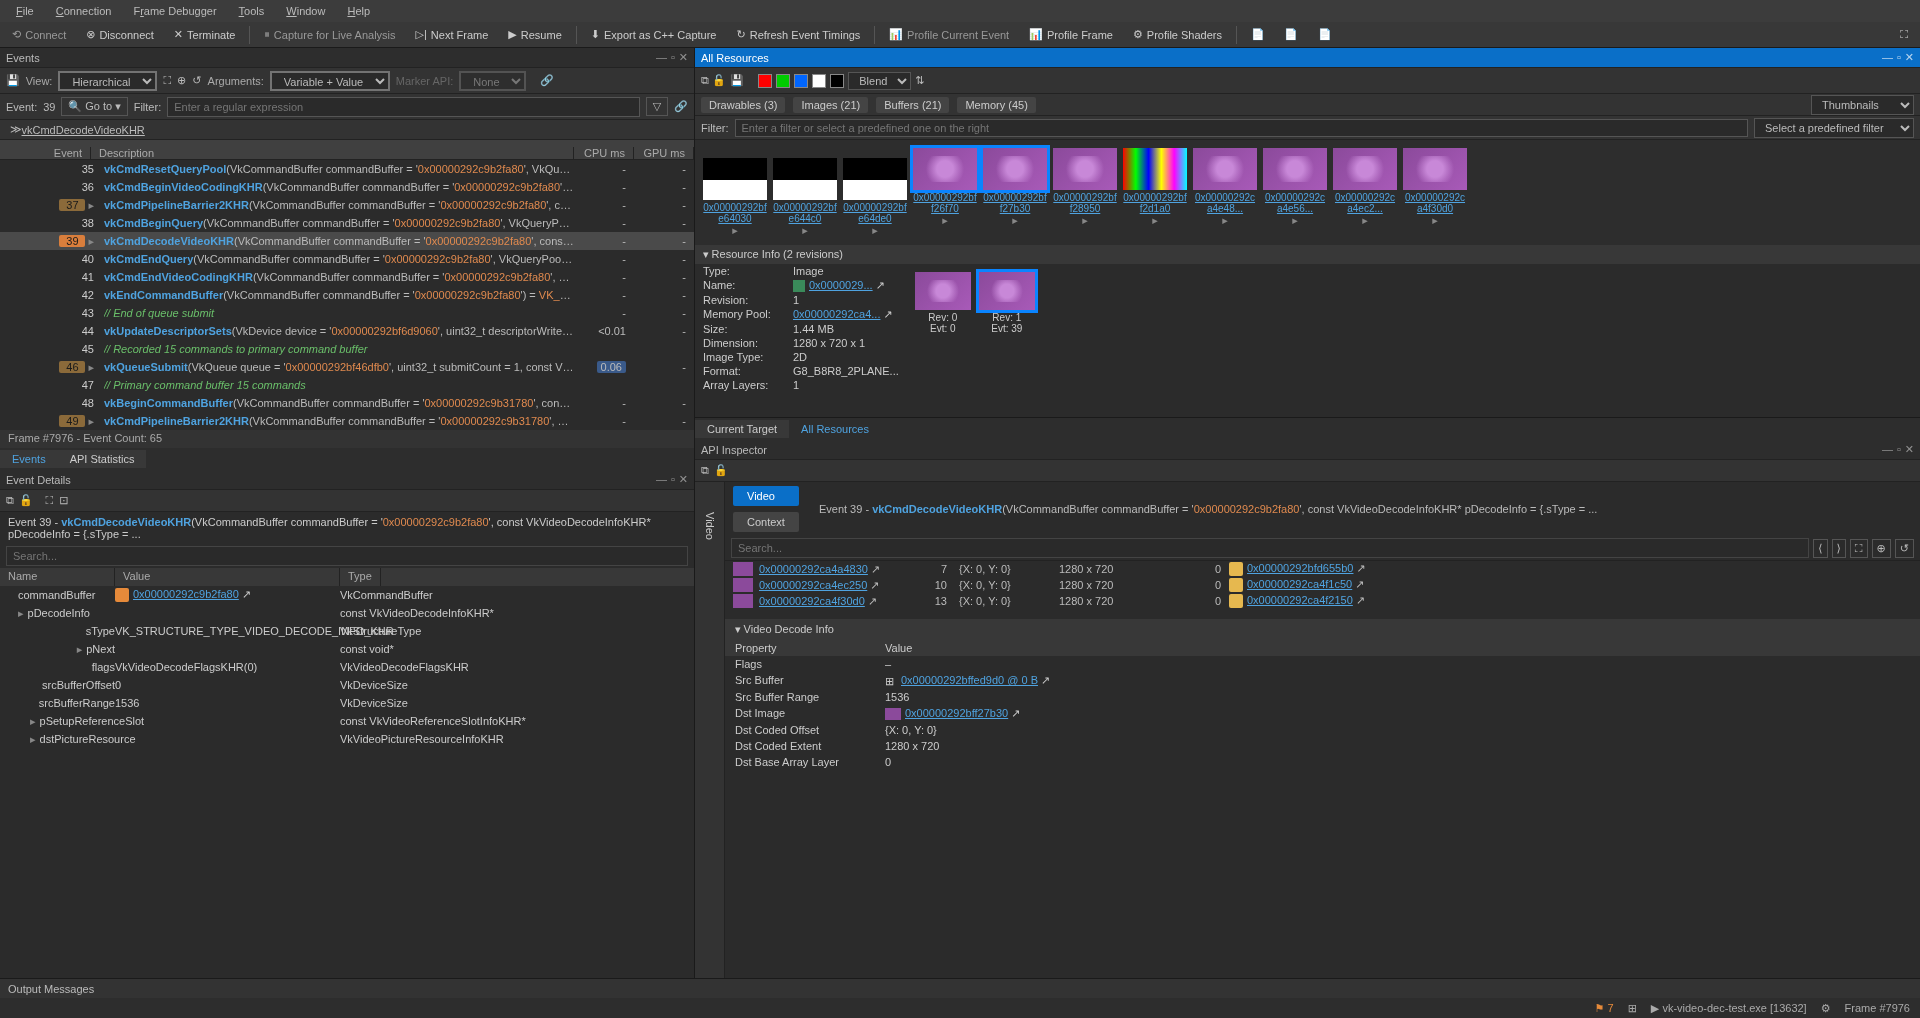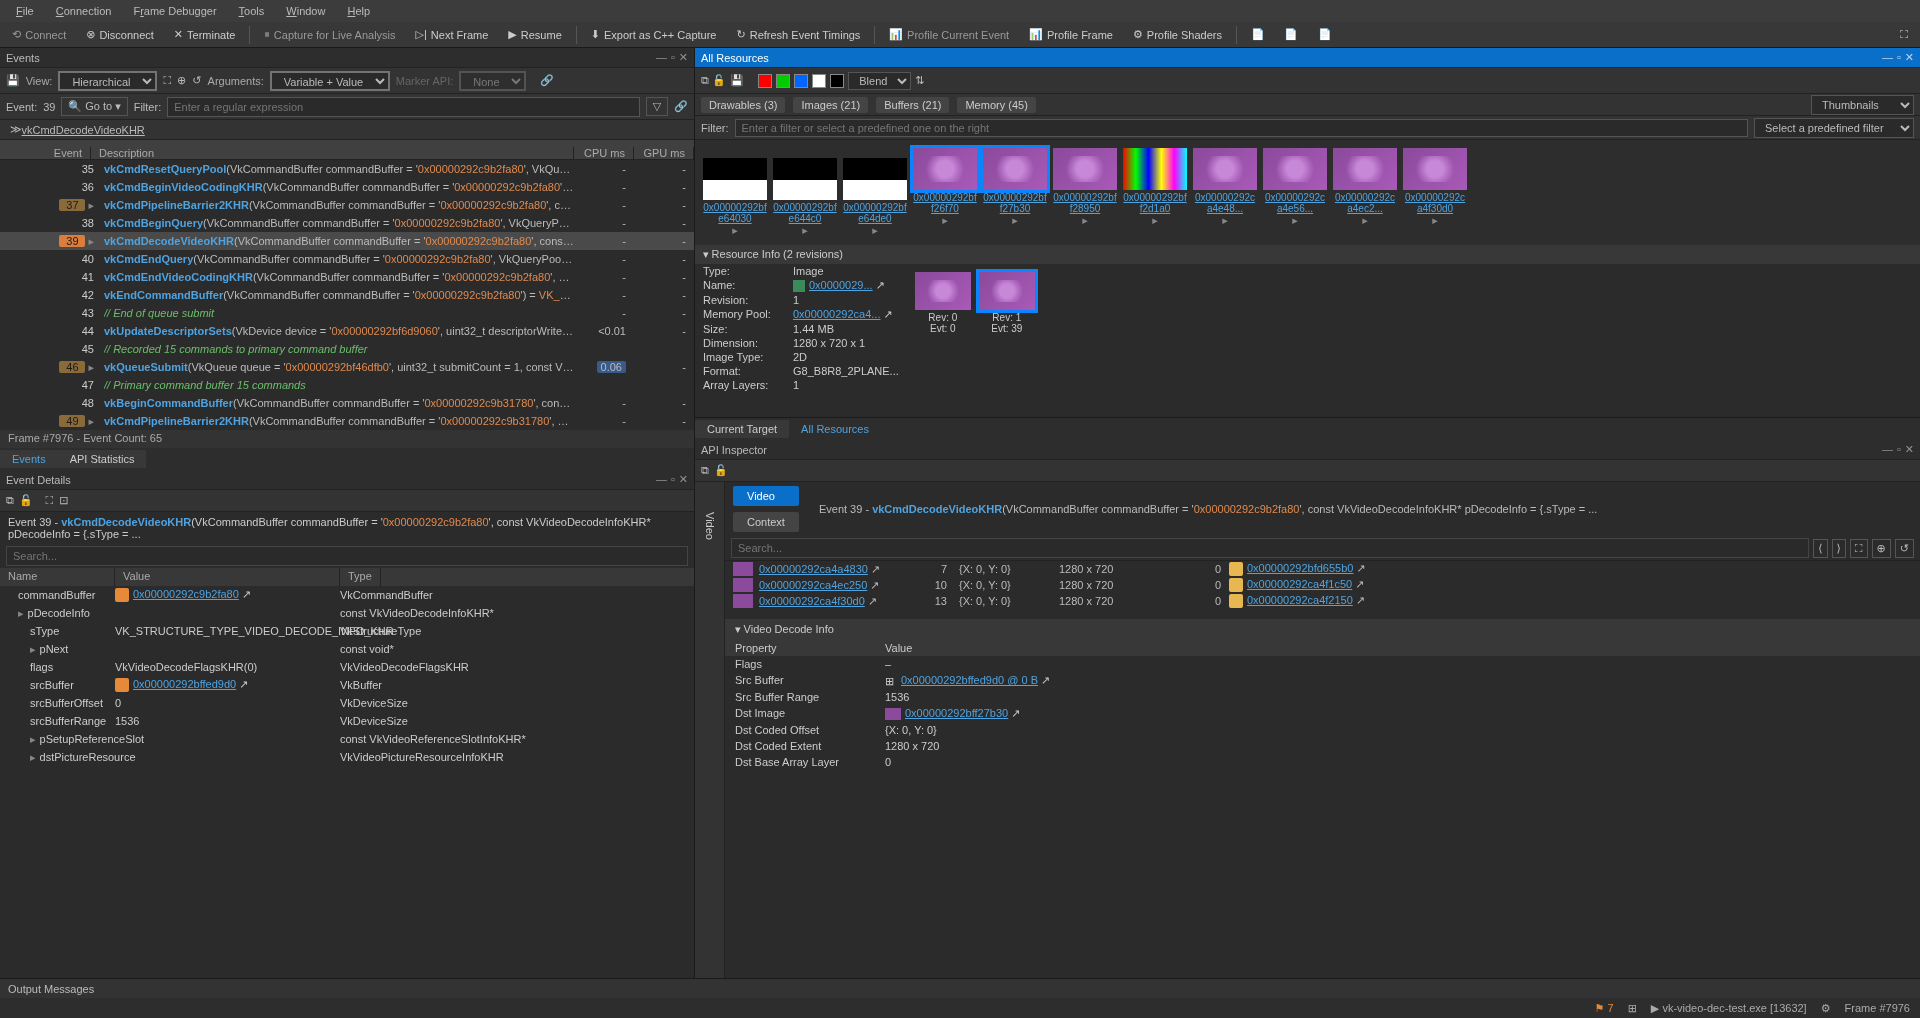--- a/index.html
+++ b/index.html
@@ -48,21 +48,21 @@
 .tab-strip { height:22px; background:#2d2d2d; display:flex; align-items:center; }
 .tab-strip .tab { padding:3px 12px; color:#888; cursor:pointer; }
 .tab-strip .tab.active { background:#383838; color:#4fa3e0; }
 .tab-strip .tab.active.plain { color:#ccc; }
 .details-content { padding:4px 8px; color:#ccc; }
 .search-input { width:100%; background:#2a2a2a; border:1px solid #444; color:#888; padding:3px 6px; margin:2px 0; }
 .props-header { height:18px; background:#383838; display:flex; color:#aaa; }
 .props-header div { padding:2px 8px; border-right:1px solid #222; }
 .props-row { height:18px; display:flex; align-items:center; }
 .props-row .pname { width:115px; padding-left:18px; color:#ccc; }
-.props-row .pname.indent { padding-left:30px; }
+.props-row .pname.indent { padding-left:30px;text-align:right; }
 .props-row .pval { width:225px; color:#ccc; }
 .props-row .ptype { color:#ccc; }
 .link { color:#4fa3e0; text-decoration:underline; cursor:pointer; }
 .tree-arrow { color:#888; margin-right:4px; }
 .icon-box { display:inline-block; width:14px; height:14px; vertical-align:middle; margin-right:4px; border-radius:2px; }
 .icon-box.orange-c { background:#e68a3a; }
 .resources-area { flex:0 0 370px; display:flex; flex-direction:column; border-bottom:1px solid #1a1a1a; }
 .res-toolbar { height:26px; background:#333; display:flex; align-items:center; padding:0 6px; gap:4px; border-bottom:1px solid #222; }
 .color-btn { width:14px; height:14px; border:1px solid #888; cursor:pointer; }
 .res-tabs { height:22px; background:#333; display:flex; align-items:center; padding:0 6px; gap:8px; border-bottom:1px solid #222; }
@@ -334,25 +334,20 @@
           <div class="pname indent"><span class="tree-arrow">▸</span>pNext</div>
           <div class="pval"></div>
           <div class="ptype">const void*</div>
         </div>
         <div class="props-row">
           <div class="pname indent">flags</div>
           <div class="pval">VkVideoDecodeFlagsKHR(0)</div>
           <div class="ptype">VkVideoDecodeFlagsKHR</div>
         </div>
         <div class="props-row">
-          <div class="pname indent">srcBuffer</div>
-          <div class="pval"><span class="icon-box orange-c"></span><span class="link">0x00000292bffed9d0</span> ↗</div>
-          <div class="ptype">VkBuffer</div>
-        </div>
-        <div class="props-row">
           <div class="pname indent">srcBufferOffset</div>
           <div class="pval">0</div>
           <div class="ptype">VkDeviceSize</div>
         </div>
         <div class="props-row">
           <div class="pname indent">srcBufferRange</div>
           <div class="pval">1536</div>
           <div class="ptype">VkDeviceSize</div>
         </div>
         <div class="props-row">

